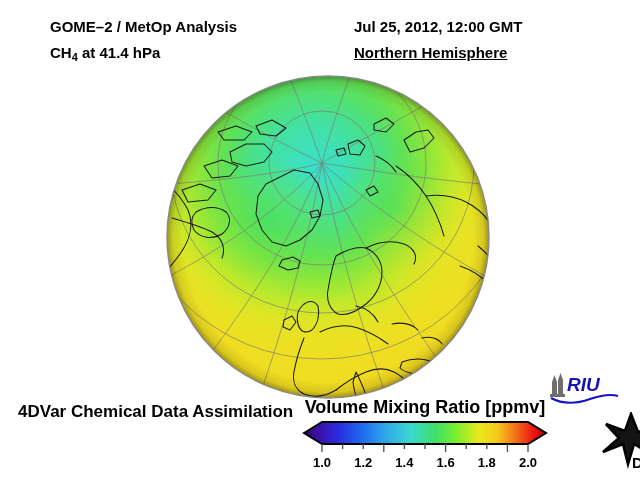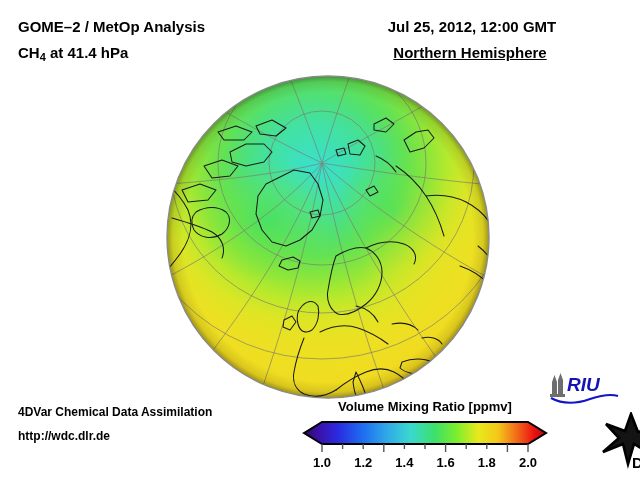--- a/index.html
+++ b/index.html
@@ -21,27 +21,28 @@
     position: absolute;
     left: 18px;
     top: 14px;
     width: 300px;
   }
   #header-right {
     position: absolute;
     right: 18px;
     top: 14px;
     width: 300px;
-    text-align: center;
+    text-align: left;
   }
   .hline {
     font-size: 15px;
     font-weight: bold;
     line-height: 26px;
     white-space: nowrap;
+    margin-left: 32px;
   }
   .hline sub {
     font-size: 11px;
     font-weight: bold;
     vertical-align: -3px;
   }
   #header-right .hline:nth-child(2) {
     padding-right: 4px;
     text-decoration: underline;
   }
@@ -57,35 +58,35 @@
   #globe-svg { display: block; }
 
   
   #footer-left {
     position: absolute;
     left: 18px;
     top: 400px;
     width: 290px;
   }
   .fline {
-    font-size: 12px;
+    font-size: 17px;
     font-weight: bold;
     line-height: 24px;
     white-space: nowrap;
   }
 
   
   #colorbar-block {
     position: absolute;
     left: 300px;
     top: 398px;
     width: 250px;
   }
   #cb-title {
-    font-size: 13px;
+    font-size: 18px;
     font-weight: bold;
     text-align: center;
     line-height: 18px;
     white-space: nowrap;
   }
   #cb-svg { display: block; margin-top: 3px; }
   .cb-tick-label {
     font-size: 13px;
     font-weight: bold;
     font-family: "Liberation Sans", sans-serif;
@@ -278,21 +279,20 @@
 
     <circle cx="168" cy="167" r="161" fill="url(#limbShade)"></circle>
   </g>
 
   <circle cx="168" cy="167" r="161" fill="none" stroke="#8A8A8A" stroke-width="1.4"></circle>
 </svg>
 </div>
 
 <div id="footer-left">
   <div class="fline">4DVar Chemical Data Assimilation</div>
-  <div class="fline">http://wdc.dlr.de</div>
 </div>
 
 <div id="colorbar-block">
   <div id="cb-title">Volume Mixing Ratio [ppmv]</div>
   <svg id="cb-svg" width="250" height="56" viewBox="0 0 250 56">
     <defs>
       <linearGradient id="cbGrad" x1="0" y1="0" x2="1" y2="0">
         <stop offset="0.00" stop-color="#2E0B5E"></stop>
         <stop offset="0.06" stop-color="#3B11A8"></stop>
         <stop offset="0.14" stop-color="#2B2BE0"></stop>

